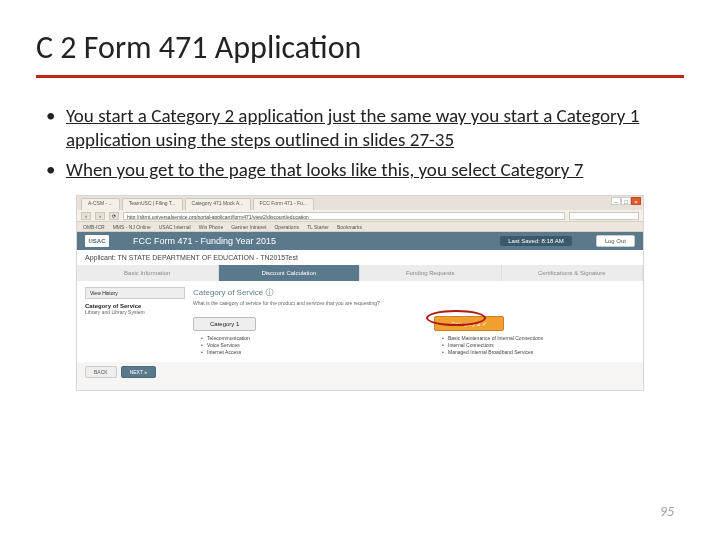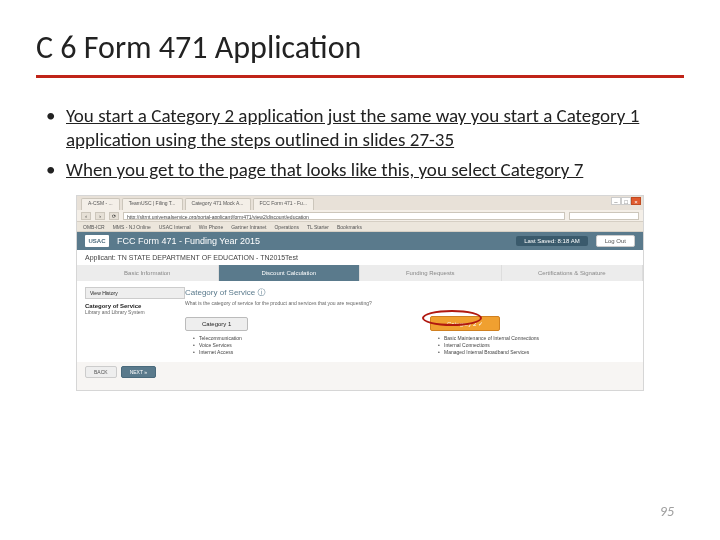--- a/index.html
+++ b/index.html
@@ -15,30 +15,30 @@
   .tab { background: #f4efe8; border: 1px solid #ccc6bb; border-bottom: none; padding: 1px 6px; border-radius: 2px 2px 0 0; white-space: nowrap; overflow: hidden; max-width: 80px; }
   .window-ctrls { position: absolute; right: 2px; top: 1px; display: flex; gap: 0; }
   .window-ctrls span { width: 10px; height: 8px; font-size: 6px; text-align: center; line-height: 8px; background: #fff; border: 1px solid #ccc; }
   .window-ctrls .close { background: #e05a2e; color: #fff; border-color: #c14a20; }
   .addr-bar { height: 12px; background: #f4efe8; display: flex; align-items: center; padding: 0 4px; gap: 4px; border-bottom: 1px solid #d6cfc4; }
   .nav-btn { width: 10px; height: 8px; background: #e6e0d6; border: 1px solid #ccc6bb; font-size: 5px; text-align: center; line-height: 6px; }
   .url { flex: 1; height: 8px; background: #fff; border: 1px solid #ccc6bb; font-size: 5px; padding: 0 3px; line-height: 8px; color: #444; overflow: hidden; white-space: nowrap; }
   .searchbox { width: 70px; height: 8px; background: #fff; border: 1px solid #ccc6bb; }
   .bookmark-bar { height: 10px; background: #ece6dc; display: flex; gap: 8px; padding: 0 6px; font-size: 5px; color: #555; align-items: center; border-bottom: 1px solid #d6cfc4; }
   .bookmark-bar span { white-space: nowrap; }
-  .page-header { height: 18px; background: #5a7a8c; display: flex; align-items: center; padding: 0 8px; gap: 8px; }
+  .page-header { height: 18px; background: #5a7a8c; display: flex; align-items: center; padding: 0 8px; gap: 24px; }
   .usac-badge { width: 24px; height: 12px; background: #fff; color: #4a6a7c; font-size: 6px; font-weight: bold; text-align: center; line-height: 12px; border-radius: 1px; }
   .page-header-title { color: #fff; font-size: 9px; flex: 1; }
   .last-saved { background: #3a5a6c; color: #fff; font-size: 6px; padding: 2px 8px; border-radius: 2px; }
   .logout-btn { background: #fff; color: #555; font-size: 6px; padding: 2px 8px; border: 1px solid #ccc; border-radius: 2px; }
   .applicant { font-size: 7px; color: #444; padding: 4px 8px; background: #fff; }
   .wizard { display: flex; height: 16px; background: #f0f0f0; }
   .wizard-step { flex: 1; font-size: 6px; color: #888; text-align: center; line-height: 16px; border-right: 1px solid #ddd; background: #ececec; position: relative; }
   .wizard-step.active { background: #5a7a8c; color: #fff; }
-  .content { display: flex; background: #fff; padding: 6px 8px; }
+  .content { display: flex; background: #fff; padding: 6px 8px; gap: 8px; }
   .sidebar { width: 100px; }
   .sidebar-btn { font-size: 5px; background: #eee; border: 1px solid #ccc; padding: 2px 4px; margin-bottom: 4px; }
   .sidebar-label { font-size: 6px; font-weight: bold; }
   .sidebar-sub { font-size: 5px; color: #666; }
   .main { flex: 1; }
   .main-title { font-size: 8px; color: #5a7a8c; margin-bottom: 2px; }
   .main-sub { font-size: 5px; color: #666; margin-bottom: 6px; }
   .cat-row { display: flex; gap: 40px; }
   .cat-col { flex: 1; }
   .cat-btn { font-size: 6px; padding: 3px 16px; border: 1px solid #bbb; background: #eee; display: inline-block; border-radius: 2px; margin-bottom: 4px; }
@@ -49,21 +49,21 @@
   .cat-list li::before { content: "•"; position: absolute; left: 0; }
   .footer-btns { padding: 4px 8px; display: flex; gap: 4px; }
   .ftr-btn { font-size: 5px; padding: 2px 8px; background: #eee; border: 1px solid #ccc; color: #555; border-radius: 2px; }
   .ftr-btn.primary { background: #5a7a8c; color: #fff; border-color: #4a6a7c; }
   .page-num { position: absolute; bottom: 20px; right: 46px; font-size: 14px; color: #a0a0a0; font-style: italic; }
 </style>
 </head>
 <body>
 
 <div class="slide">
-  <h1 class="title">C 6 Form 471 Application</h1>
+  <h1 class="title">C 2 Form 471 Application</h1>
   <div class="title-underline"></div>
 
   <ul class="bullets">
     <li>You start a Category 2 application just the same way you start a Category 1 application using the steps outlined in slides 27-35</li>
     <li>When you get to the page that looks like this, you select Category 7</li>
   </ul>
 
   <div class="screenshot">
     <div class="browser-tabs">
       <div class="tab">A-CSM - ...</div>

